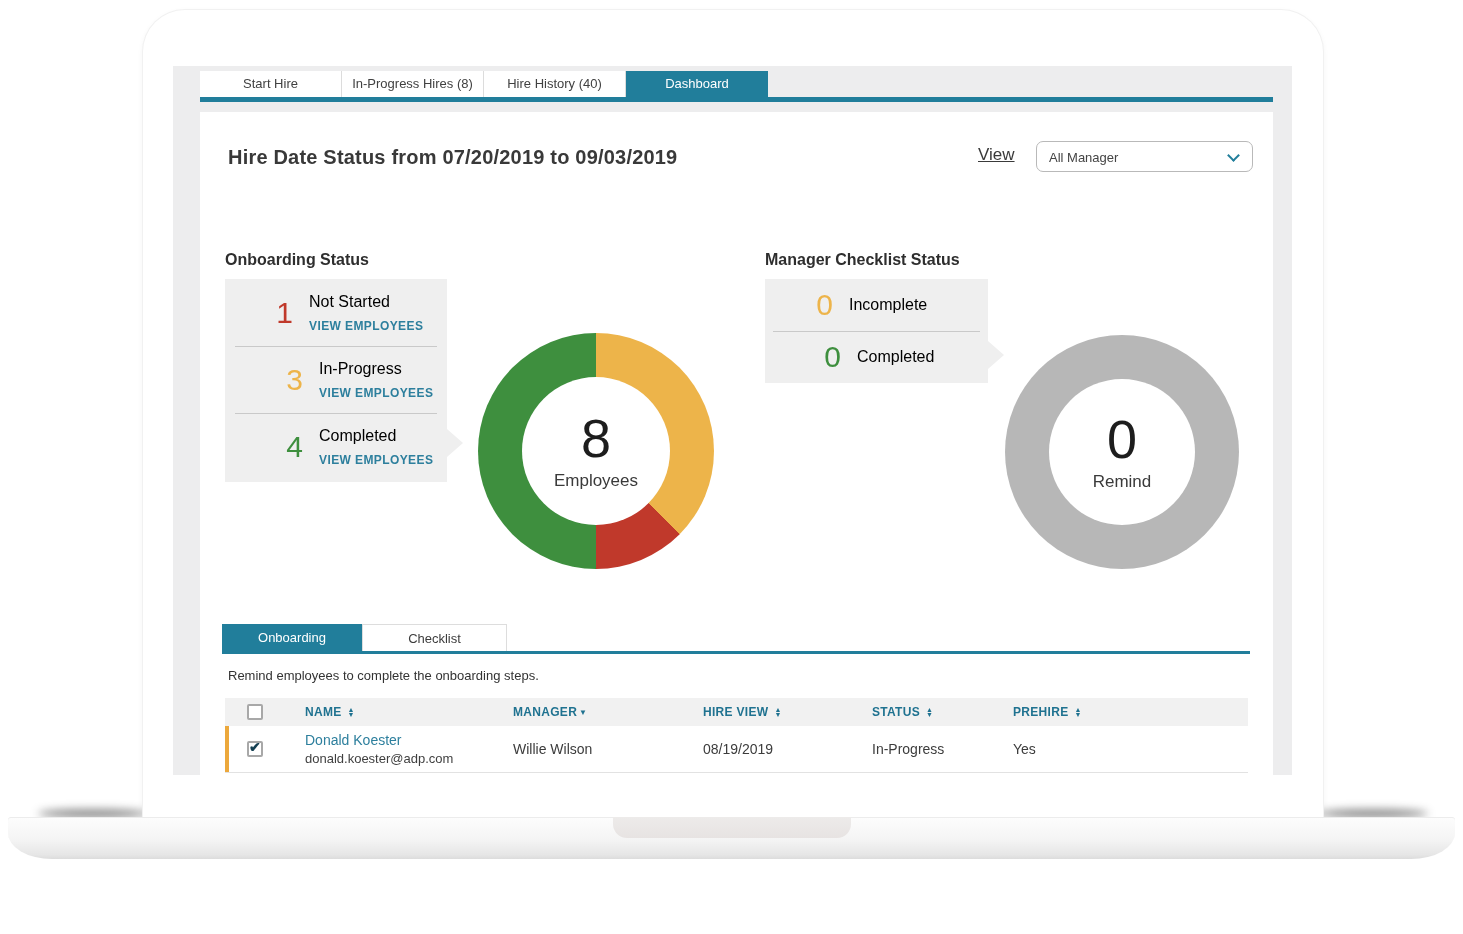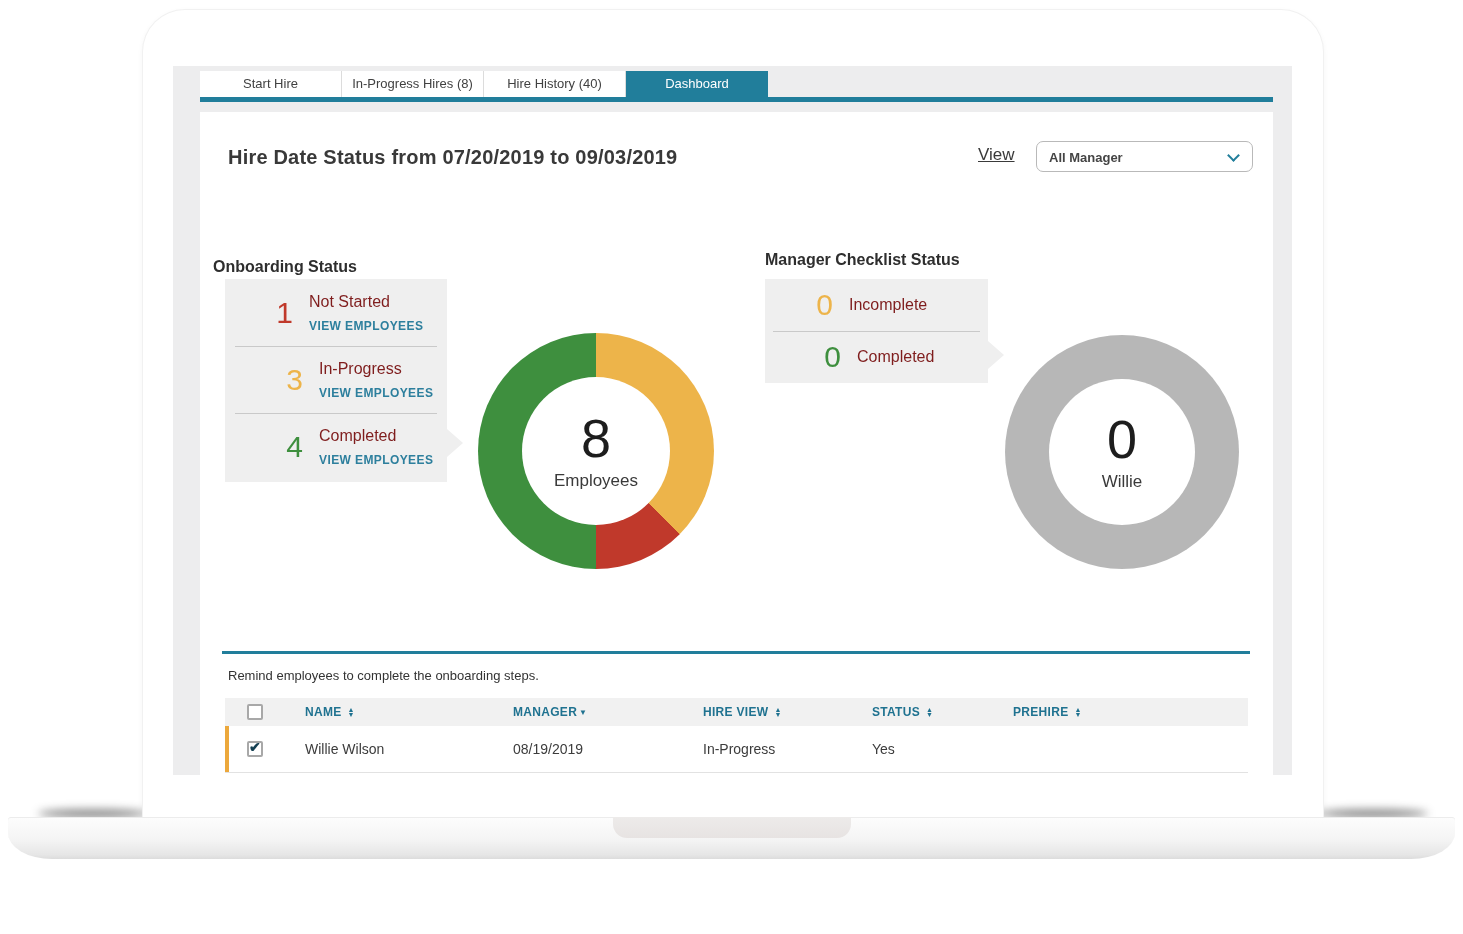--- a/index.html
+++ b/index.html
@@ -37,47 +37,47 @@
   }
   .top-tab.active { background:#217e9b; color:#ffffff; border-right:none; }
   .tabs-underline { position:absolute; left:27px; top:31px; width:1073px; height:5px; background:#217e9b; }
 
   .main-panel { position:absolute; left:27px; top:46px; width:1073px; height:663px; background:#ffffff; }
 
   .page-title { position:absolute; left:28px; top:34px; font-size:20px; font-weight:700; color:#393939; letter-spacing:0.2px; }
   .view-label { position:absolute; left:778px; top:33px; font-size:17px; font-weight:500; color:#3a3a3a;text-decoration:underline; }
   .view-select {
     position:absolute; left:836px; top:29px; width:217px; height:31px;
-    background:#ffffff; border:1px solid #b9b9b9; border-radius:7px; cursor:pointer;font-weight:bold;
+    background:#ffffff; border:1px solid #b9b9b9; border-radius:7px; cursor:pointer;
   }
   .view-select .value { position:absolute; left:12px; top:8px; font-size:13px; color:#444444; }
   .chevron-down {
     position:absolute; right:14px; top:9px; width:9px; height:9px;
     border-right:2px solid #217e9b; border-bottom:2px solid #217e9b; transform:rotate(45deg);
   }
 
   .section-heading { position:absolute; top:139px; font-size:16px; font-weight:700; color:#2e2e2e; }
-  .heading-onboarding { left:13px;margin-top:7px; }
+  .heading-onboarding { left:25px; }
   .heading-checklist { left:565px; }
 
   .callout { position:absolute; background:#efefef; }
   .callout.onboarding { left:25px; top:167px; width:222px; height:203px; }
   .callout.checklist { left:565px; top:167px; width:223px; height:104px; }
   .callout-arrow {
     position:absolute; left:100%; width:0; height:0;
     border-top:14px solid transparent; border-bottom:14px solid transparent; border-left:16px solid #efefef;
   }
   .status-row { display:flex; align-items:center; padding:8px 12px 8px 0; }
   .callout.onboarding .status-row { height:67px; }
   .callout.onboarding .status-row + .status-row { border-top:1px solid #c9c9c9; margin:0 10px; padding:8px 2px 8px 0; height:67px; }
   .callout.checklist .status-row { height:52px; }
   .callout.checklist .status-row + .status-row { border-top:1px solid #c9c9c9; margin:0 8px; height:51px; }
   .status-count { width:68px; text-align:right; font-size:30px; font-weight:500; flex-shrink:0; }
   .status-texts { margin-left:16px; display:flex; flex-direction:column; }
-  .status-label { font-size:16px; color:#7f1d1d; }
+  .status-label { font-size:16px; color:#000000; }
   .status-link { font-size:12px; font-weight:700; color:#2d7f9d; letter-spacing:0.4px; margin-top:8px; cursor:pointer; }
 
   .donut { position:absolute; border-radius:50%; }
   .donut.employees { left:278px; top:221px; width:236px; height:236px; }
   .donut.tasks { left:805px; top:223px; width:234px; height:234px; }
   .donut-hole {
     position:absolute; inset:44px; background:#ffffff; border-radius:50%;
     display:flex; flex-direction:column; align-items:center; justify-content:center;
   }
   .donut-value { font-size:54px; font-weight:500; color:#1d1d1d; line-height:1; }
@@ -183,24 +183,28 @@
           <div class="status-texts">
             <div class="status-label">Completed</div>
           </div>
         </div>
         <div class="callout-arrow" style="top:62px;"></div>
       </div>
 
       <div class="donut tasks" style="background: conic-gradient(rgb(183, 183, 183) 0deg, rgb(183, 183, 183) 360deg);">
         <div class="donut-hole">
           <div class="donut-value">0</div>
-          <div class="donut-label">Willie</div>
-        </div>
-      </div>
-
+          <div class="donut-label">Remind</div>
+        </div>
+      </div>
+
+      <div class="lower-tabs">
+        <div class="lower-tab active">Onboarding</div>
+        <div class="lower-tab inactive">Checklist</div>
+      </div>
       <div class="lower-underline"></div>
 
       <div class="remind-note">Remind employees to complete the onboarding steps.</div>
 
       <div class="table">
         <div class="tgrid thead">
           <div class="th cell-checkbox">
             <div class="checkbox"></div>
           </div>
           <div class="th">
@@ -237,20 +241,24 @@
           </div>
         </div>
 
         <div class="tgrid trow">
           <div class="row-stripe"></div>
           <div class="cell cell-checkbox">
             <div class="checkbox">
               <span class="check">✔</span>
             </div>
           </div>
+          <div class="cell">
+            <div class="name-link">Donald Koester</div>
+            <div class="email">donald.koester@adp.com</div>
+          </div>
           <div class="cell">Willie Wilson</div>
           <div class="cell">08/19/2019</div>
           <div class="cell">In-Progress</div>
           <div class="cell">Yes</div>
         </div>
       </div>
 
     </div>
   </div>
 </div>

